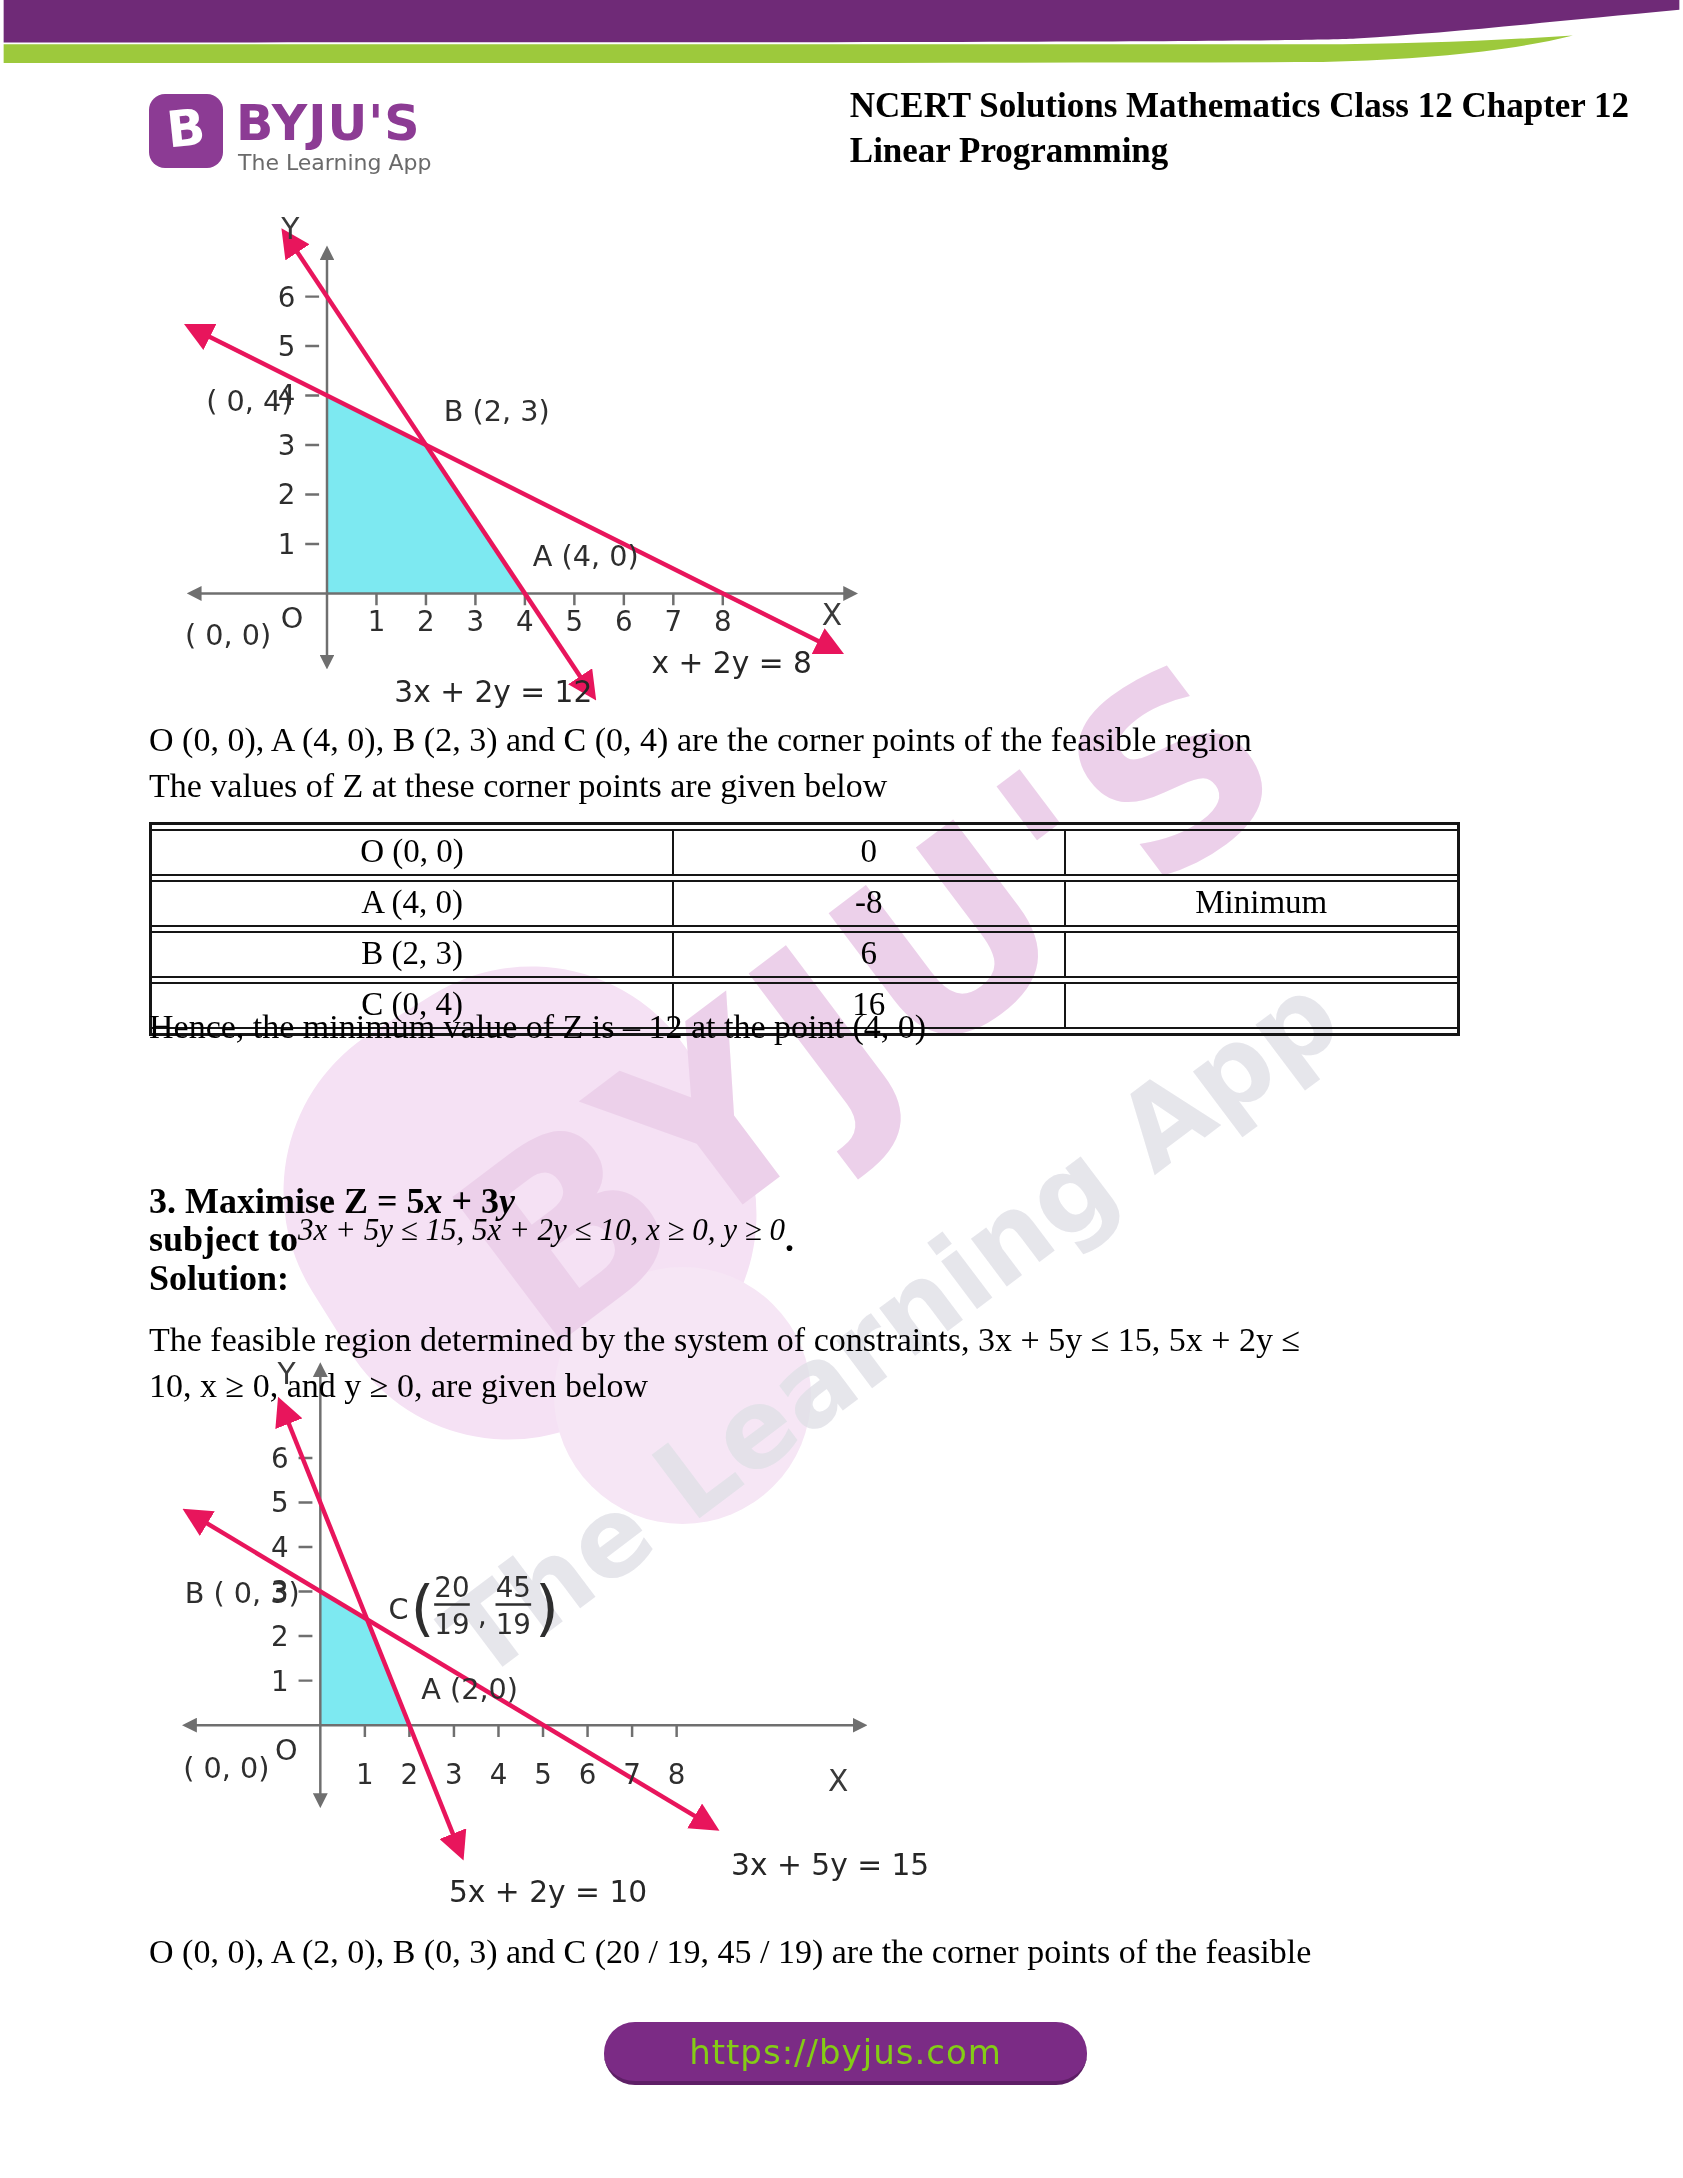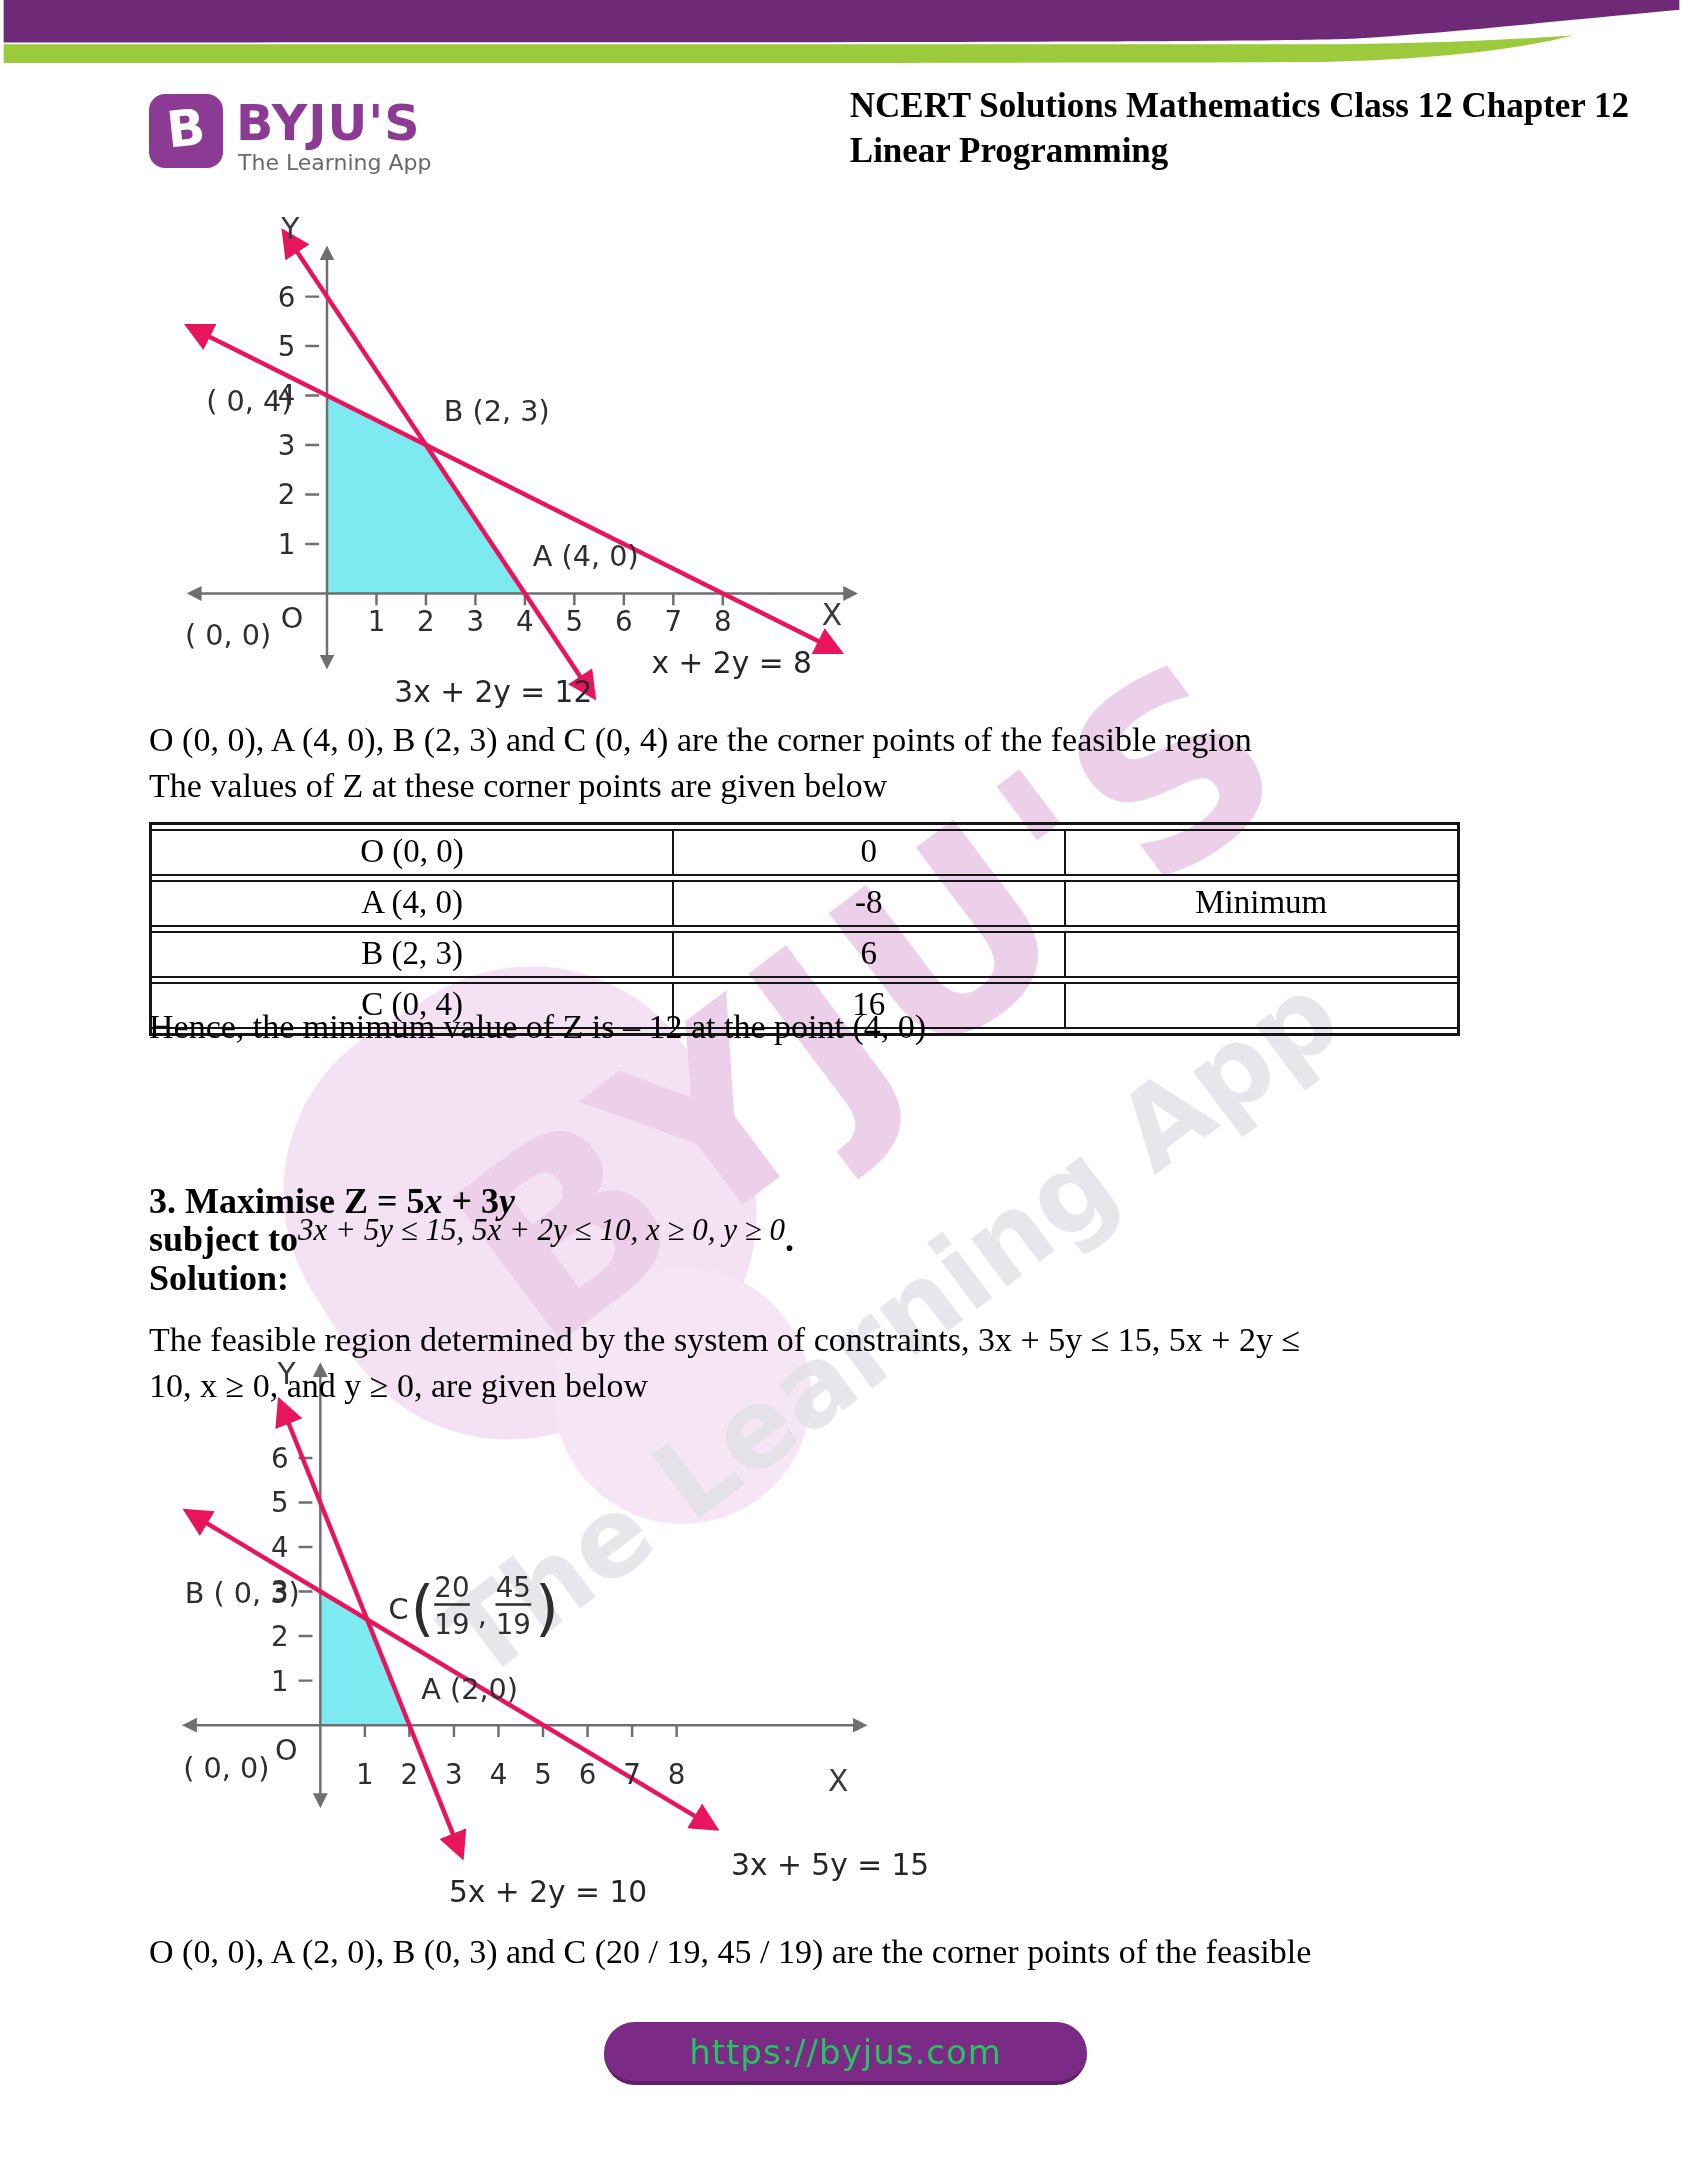--- a/index.html
+++ b/index.html
@@ -43,21 +43,21 @@
   
   .gsvg{z-index:2;}
   .gtick{font-family:"DejaVu Sans",sans-serif;font-size:28px;fill:#2e2e2e;}
   .glab{font-family:"DejaVu Sans",sans-serif;font-size:29px;fill:#2e2e2e;}
   .gaxis{font-family:"DejaVu Sans",sans-serif;font-size:30px;fill:#3a3a3a;}
   .geq{font-family:"DejaVu Sans",sans-serif;font-size:30px;fill:#262626;}
   
   .footer-pill{left:604px;top:2022px;width:483px;height:59px;background:#7b2b85;
      border-radius:31px;border-bottom:4px solid #5e1f66;z-index:3;
      display:flex;align-items:center;justify-content:center;}
-  .footer-pill span{color:#22c55e;font-family:"DejaVu Sans",sans-serif;font-size:34px;letter-spacing:1px;}
+  .footer-pill span{color:#84cc16;font-family:"DejaVu Sans",sans-serif;font-size:34px;letter-spacing:1px;}
 </style>
 </head>
 <body>
 
 <div class="page">
 
   <div class="abs wm-blob"></div>
   <div class="abs wm-blob2"></div>
   <div class="abs wm-text">BYJU'S</div>
   <div class="abs wm-tag">The Learning App</div>

